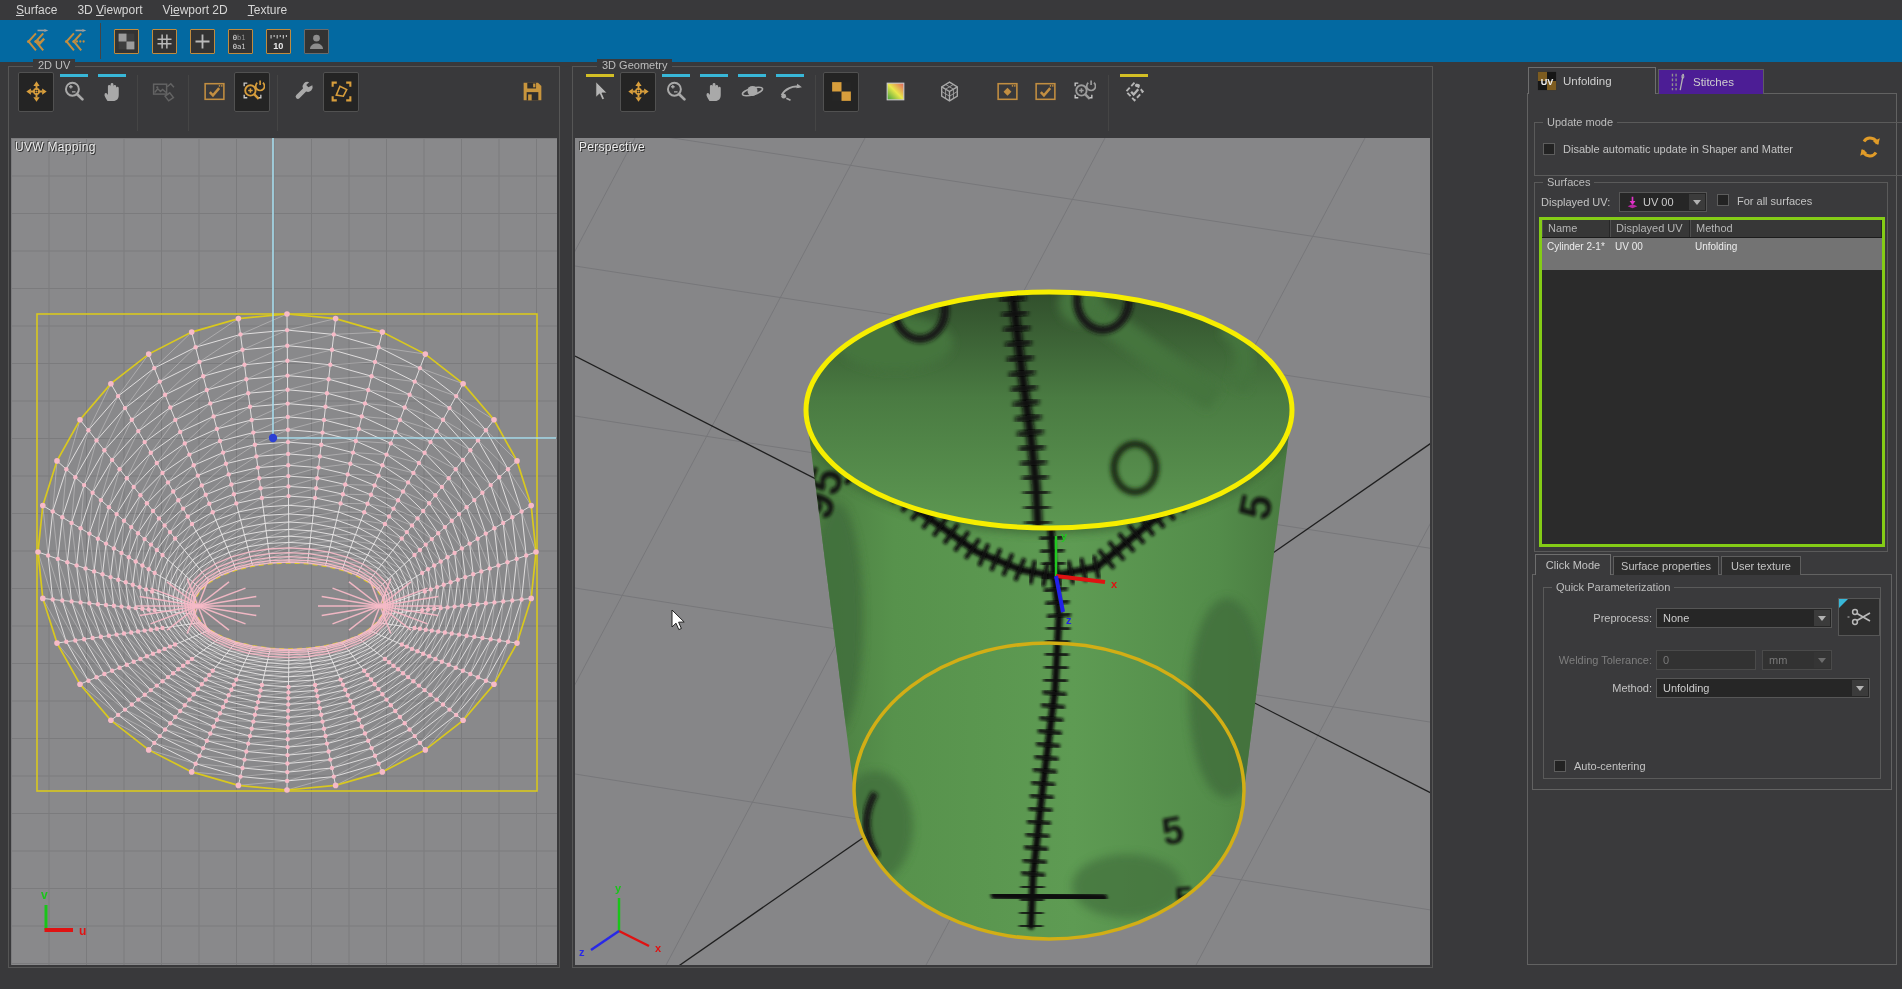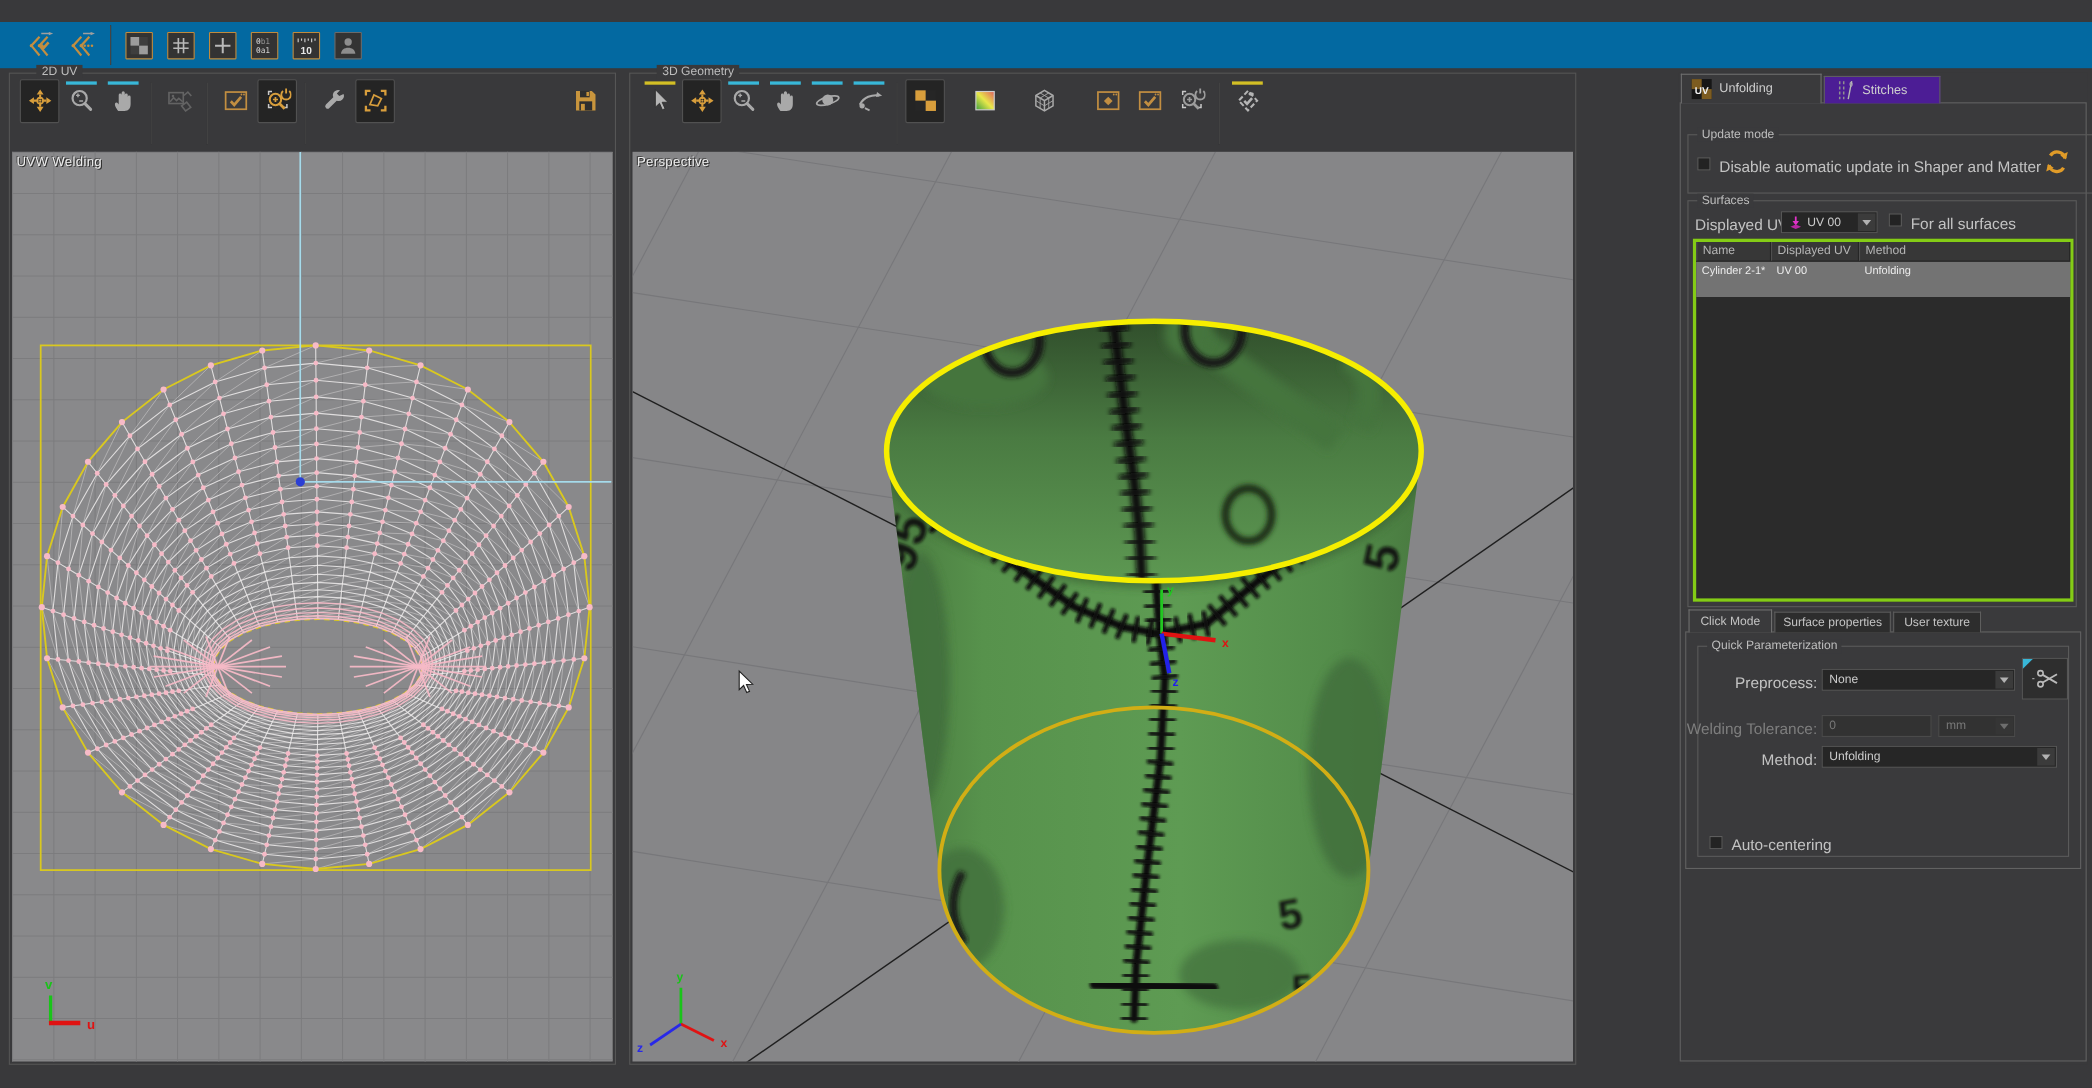--- a/index.html
+++ b/index.html
@@ -32,21 +32,21 @@
   #vp3d{background:#868688}
   #vp2d svg,#vp3d svg{position:absolute;left:0;top:0}
   
   #right-panel{position:absolute;left:1526px;top:66px;width:372px;height:902px;background:#39393b}
   .rtab{position:absolute;display:flex;align-items:center;gap:6px;font-size:11.5px;color:#cfcfcf;padding:0 8px;border:1px solid #5e5e5e;border-bottom:none;background:#4c1d95;z-index:3}
   .rtab.active{background:#3a3a3c;border-color:#6e6e6e;z-index:5}
   .rtab svg{width:20px;height:20px}
   #rp-body{position:absolute;left:1px;top:27px;right:1px;bottom:3px;border:1px solid #626262;background:#3a3a3c}
   .grp{position:absolute;border:1px solid #5a5a5a}
   .leg{position:absolute;top:-7px;left:8px;background:#3a3a3c;padding:0 4px;font-size:11px;color:#bdbdbd;line-height:13px;white-space:nowrap}
-  .rl{position:absolute;color:#c3c3c3;font-size:14px;white-space:nowrap}
+  .rl{position:absolute;color:#c3c3c3;font-size:11px;white-space:nowrap}
   .rl.dis{color:#7e7e7e}
   .cb{position:absolute;width:12px;height:12px;background:#232323;border:1px solid #5d5d5d}
   .dd{position:absolute;height:20px;background:#262626;border:1px solid #565656;color:#cccccc;font-size:11px;display:flex;align-items:center;padding-left:6px}
   .dd .arr{position:absolute;right:1px;top:1px;bottom:1px;width:16px;background:#3b3b3b;display:flex;align-items:center;justify-content:center}
   .dd .arr::after{content:'';border:4px solid transparent;border-top:5px solid #b2b2b2;margin-top:5px}
   .dd.disabled{background:#323232;color:#787878;border-color:#4a4a4a}
   .dd.disabled .arr{background:#353535}.dd.disabled .arr::after{border-top-color:#6d6d6d}
   .inp{position:absolute;height:20px;background:#323232;border:1px solid #4a4a4a;color:#787878;font-size:11px;display:flex;align-items:center;padding-left:6px}
   .stable{position:absolute;background:#2b2b2b;border:3px solid #84cc16}
   .sthead{display:flex;height:18px;background:#373737;border-bottom:1px solid #1c1c1c}
@@ -58,20 +58,26 @@
   #mode-box{position:absolute;left:4px;top:508px;width:360px;height:196px;border:1px solid #626262}
   .sbtn{position:absolute;width:42px;height:38px;background:#2e2e2e;border:1px solid #565656;display:flex;align-items:center;justify-content:center}
   .corner-cyan{position:absolute;left:0;top:0;width:0;height:0;border-top:9px solid #38b7d8;border-right:9px solid transparent}
   .refresh-btn{position:absolute;width:26px;height:24px}
 </style>
 </head>
 <body>
 
 <div id="app">
 
+  <div id="menubar">
+    <span class="mi"><span></span><span class="u">S</span><span>urface</span></span>
+    <span class="mi"><span>3D </span><span class="u">V</span><span>iewport</span></span>
+    <span class="mi"><span>V</span><span class="u">ie</span><span>wport 2D</span></span>
+    <span class="mi"><span></span><span class="u">T</span><span>exture</span></span>
+  </div>
 
   <div id="main-toolbar">
       <div class="tbtn">
         <div class="bar"></div>
         <svg viewBox="0 0 24 24">
           <path d="M10.5 4.2 3.4 12l7.1 8.6M17.5 4.2 10.4 12l7.1 8.6" fill="none" stroke="#c28e41" stroke-width="1.9"></path>
           <circle cx="3.4" cy="12" r="1.5" fill="#c28e41"></circle>
           <circle cx="10.4" cy="12" r="1.5" fill="#c28e41"></circle>
           <path d="M11.8 11.2l2.4 2.6 4.2-4.6" fill="none" stroke="#c28e41" stroke-width="2.3"></path>
           <path d="M12 1.4h7" stroke="#9f9f9f" stroke-width="1.5"></path>
@@ -213,21 +219,21 @@
           <svg viewBox="0 0 24 24">
             <path d="M3.5 3.5h13.8l3.2 3.2V20.5H3.5z" fill="#c8953d"></path>
             <rect x="7" y="3.5" width="8.4" height="5.6" fill="#2e2e2e"></rect>
             <rect x="12.6" y="4.4" width="2.2" height="3.6" fill="#c8953d"></rect>
             <rect x="6.4" y="12.6" width="11.2" height="7.9" fill="#2e2e2e"></rect>
             <rect x="7.8" y="14.8" width="3.4" height="5.7" fill="#c8953d"></rect>
           </svg>
         </div>
       </div>
     <div class="vp" id="vp2d">
-      <span class="vp-label">UVW Welding</span>
+      <span class="vp-label">UVW Mapping</span>
       <svg id="uv-mesh" width="545" height="829" viewBox="0 0 545 829">
           <rect x="26" y="176" width="500" height="477" fill="none" stroke="#d9c81f" stroke-width="1.6"></rect>
           <path d="M373.0 468.0L371.8 476.3M373.6 467.8L373.1 476.2M374.9 467.3L375.0 476.0M376.9 466.6L377.4 475.7M379.3 465.8L380.2 475.4M382.2 464.7L383.5 475.1M385.6 463.5L387.2 474.7M389.3 462.2L391.3 474.2M393.5 460.7L395.7 473.8M398.0 459.1L400.5 473.2M402.9 457.4L405.7 472.7M408.2 455.5L411.2 472.1M413.8 453.5L417.0 471.5M419.8 451.4L423.2 470.8M426.1 449.1L429.7 470.1M432.7 446.8L436.5 469.4M439.6 444.3L443.6 468.6M446.8 441.8L450.9 467.8M454.3 439.1L458.6 467.0M462.2 436.3L466.6 466.2M470.3 433.4L474.8 465.3M478.7 430.4L483.4 464.4M487.4 427.4L492.2 463.4M496.4 424.2L501.3 462.5M505.7 420.9L510.6 461.5M515.2 417.5L520.2 460.4" stroke="#efecec" stroke-width="0.7" opacity="0.5" fill="none"></path>
           <path d="M371.2 476.4L366.3 484.5M371.8 476.3L367.6 484.7M373.1 476.2L369.3 485.0M375.0 476.0L371.6 485.3M377.4 475.7L374.3 485.7M380.2 475.4L377.4 486.2M383.5 475.1L380.8 486.7M387.2 474.7L384.7 487.2M391.3 474.2L388.9 487.9M395.7 473.8L393.4 488.5M400.5 473.2L398.3 489.2M405.7 472.7L403.5 490.0M411.2 472.1L408.9 490.8M417.0 471.5L414.7 491.7M423.2 470.8L420.8 492.6M429.7 470.1L427.2 493.5M436.5 469.4L433.9 494.5M443.6 468.6L440.8 495.5M450.9 467.8L448.1 496.6M458.6 467.0L455.6 497.7M466.6 466.2L463.3 498.8M474.8 465.3L471.4 500.0M483.4 464.4L479.7 501.2M492.2 463.4L488.2 502.5M501.3 462.5L497.0 503.7M510.6 461.5L506.0 505.1" stroke="#efecec" stroke-width="0.7" opacity="0.5" fill="none"></path>
           <path d="M365.8 484.5L357.5 492.1M366.3 484.5L358.6 492.6M367.6 484.7L360.2 493.3M369.3 485.0L362.2 494.1M371.6 485.3L364.6 495.2M374.3 485.7L367.4 496.4M377.4 486.2L370.5 497.7M380.8 486.7L374.0 499.2M384.7 487.2L377.8 500.8M388.9 487.9L381.8 502.6M393.4 488.5L386.2 504.5M398.3 489.2L390.8 506.5M403.5 490.0L395.8 508.6M408.9 490.8L401.0 510.9M414.7 491.7L406.5 513.2M420.8 492.6L412.2 515.7M427.2 493.5L418.2 518.3M433.9 494.5L424.4 521.0M440.8 495.5L430.9 523.8M448.1 496.6L437.7 526.7M455.6 497.7L444.7 529.7M463.3 498.8L451.9 532.8M471.4 500.0L459.3 536.0M479.7 501.2L467.0 539.3M488.2 502.5L474.9 542.7M497.0 503.7L483.0 546.2" stroke="#efecec" stroke-width="0.7" opacity="0.5" fill="none"></path>
           <path d="M357.0 491.9L345.6 498.7M357.5 492.1L346.5 499.5M358.6 492.6L347.9 500.5M360.2 493.3L349.6 501.9M362.2 494.1L351.7 503.5M364.6 495.2L354.0 505.3M367.4 496.4L356.7 507.4M370.5 497.7L359.6 509.7M374.0 499.2L362.8 512.2M377.8 500.8L366.2 514.9M381.8 502.6L369.9 517.8M386.2 504.5L373.9 520.9M390.8 506.5L378.1 524.2M395.8 508.6L382.5 527.7M401.0 510.9L387.1 531.3M406.5 513.2L392.0 535.2M412.2 515.7L397.1 539.1M418.2 518.3L402.4 543.3M424.4 521.0L407.9 547.6M430.9 523.8L413.6 552.1M437.7 526.7L419.5 556.8M444.7 529.7L425.6 561.6M451.9 532.8L432.0 566.5M459.3 536.0L438.5 571.6M467.0 539.3L445.2 576.9M474.9 542.7L452.1 582.3" stroke="#efecec" stroke-width="0.7" opacity="0.5" fill="none"></path>
           <path d="M345.2 498.4L331.1 504.2M345.6 498.7L331.8 505.1M346.5 499.5L332.9 506.5M347.9 500.5L334.2 508.2M349.6 501.9L335.8 510.3M351.7 503.5L337.7 512.7M354.0 505.3L339.8 515.4M356.7 507.4L342.0 518.3M359.6 509.7L344.5 521.6M362.8 512.2L347.2 525.1M366.2 514.9L350.1 528.8M369.9 517.8L353.2 532.8M373.9 520.9L356.5 537.0M378.1 524.2L360.0 541.5M382.5 527.7L363.6 546.2M387.1 531.3L367.4 551.1M392.0 535.2L371.4 556.3M397.1 539.1L375.5 561.6M402.4 543.3L379.8 567.2M407.9 547.6L384.3 573.0M413.6 552.1L388.9 579.0M419.5 556.8L393.7 585.2M425.6 561.6L398.6 591.5M432.0 566.5L403.7 598.1M438.5 571.6L408.9 604.9M445.2 576.9L414.3 611.9" stroke="#efecec" stroke-width="0.7" opacity="0.5" fill="none"></path>
           <path d="M330.8 503.8L314.6 508.2M331.1 504.2L315.1 509.3M331.8 505.1L315.8 510.9M332.9 506.5L316.7 513.0M334.2 508.2L317.8 515.4M335.8 510.3L319.1 518.2M337.7 512.7L320.5 521.3M339.8 515.4L322.0 524.7M342.0 518.3L323.7 528.5M344.5 521.6L325.6 532.6M347.2 525.1L327.5 537.0M350.1 528.8L329.6 541.6M353.2 532.8L331.9 546.6M356.5 537.0L334.2 551.8M360.0 541.5L336.7 557.3M363.6 546.2L339.3 563.0M367.4 551.1L342.0 569.0M371.4 556.3L344.8 575.2M375.5 561.6L347.8 581.7M379.8 567.2L350.8 588.5M384.3 573.0L354.0 595.5M388.9 579.0L357.2 602.7M393.7 585.2L360.6 610.1M398.6 591.5L364.0 617.8M403.7 598.1L367.6 625.7M408.9 604.9L371.3 633.9" stroke="#efecec" stroke-width="0.7" opacity="0.5" fill="none"></path>
           <path d="M314.4 507.7L296.6 510.7M314.6 508.2L296.9 511.9M315.1 509.3L297.2 513.7M315.8 510.9L297.7 515.9M316.7 513.0L298.2 518.5M317.8 515.4L298.9 521.5M319.1 518.2L299.5 524.9M320.5 521.3L300.3 528.7M322.0 524.7L301.2 532.8M323.7 528.5L302.1 537.2M325.6 532.6L303.0 542.0M327.5 537.0L304.1 547.0M329.6 541.6L305.2 552.4M331.9 546.6L306.3 558.1M334.2 551.8L307.5 564.1M336.7 557.3L308.8 570.3M339.3 563.0L310.2 576.8M342.0 569.0L311.5 583.6M344.8 575.2L313.0 590.7M347.8 581.7L314.5 598.0M350.8 588.5L316.0 605.6M354.0 595.5L317.6 613.5M357.2 602.7L319.3 621.6M360.6 610.1L321.0 630.0M364.0 617.8L322.8 638.6M367.6 625.7L324.6 647.4" stroke="#efecec" stroke-width="0.7" opacity="0.5" fill="none"></path>
           <path d="M296.5 510.2L278.0 511.6M296.6 510.7L278.0 512.8M296.9 511.9L277.9 514.6M297.2 513.7L277.9 516.9M297.7 515.9L277.9 519.6M298.2 518.5L277.8 522.7M298.9 521.5L277.8 526.2M299.5 524.9L277.7 530.0M300.3 528.7L277.7 534.2M301.2 532.8L277.6 538.8M302.1 537.2L277.5 543.7M303.0 542.0L277.5 548.9M304.1 547.0L277.4 554.4M305.2 552.4L277.3 560.2M306.3 558.1L277.2 566.4M307.5 564.1L277.1 572.8M308.8 570.3L277.0 579.5M310.2 576.8L276.9 586.5M311.5 583.6L276.8 593.7M313.0 590.7L276.7 601.3M314.5 598.0L276.6 609.1M316.0 605.6L276.5 617.1M317.6 613.5L276.4 625.5M319.3 621.6L276.3 634.1M321.0 630.0L276.1 642.9M322.8 638.6L276.0 652.0" stroke="#efecec" stroke-width="0.7" opacity="0.5" fill="none"></path>

